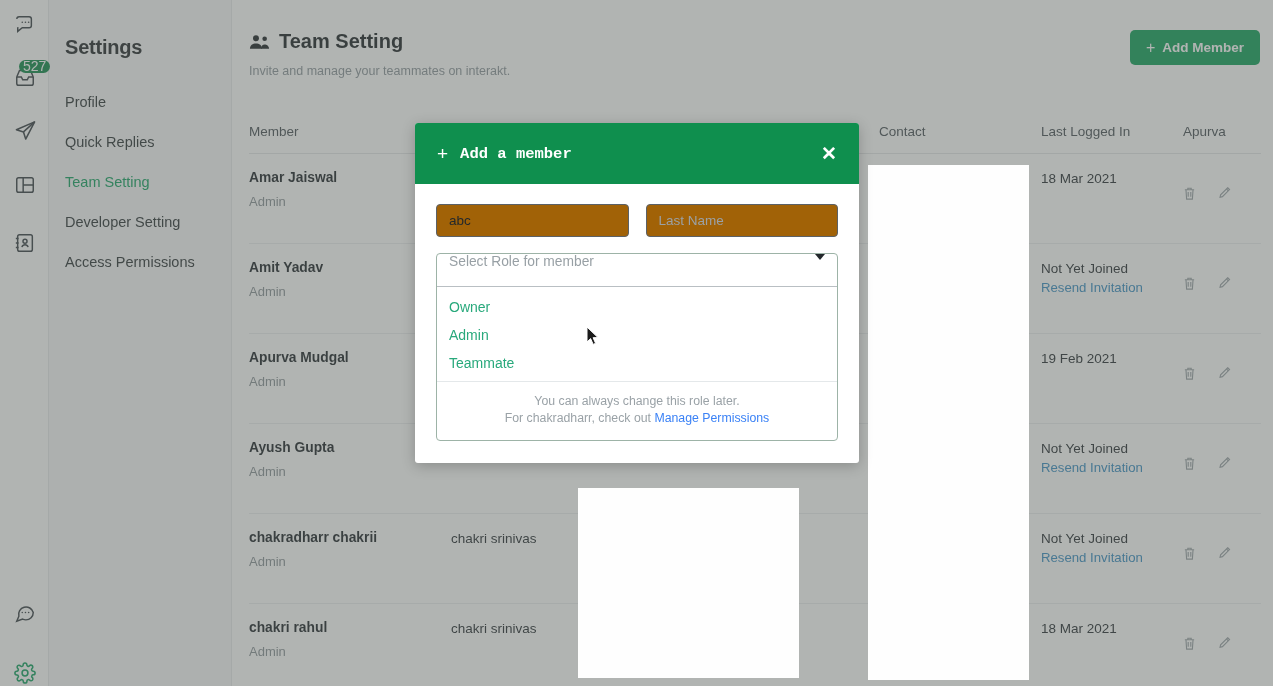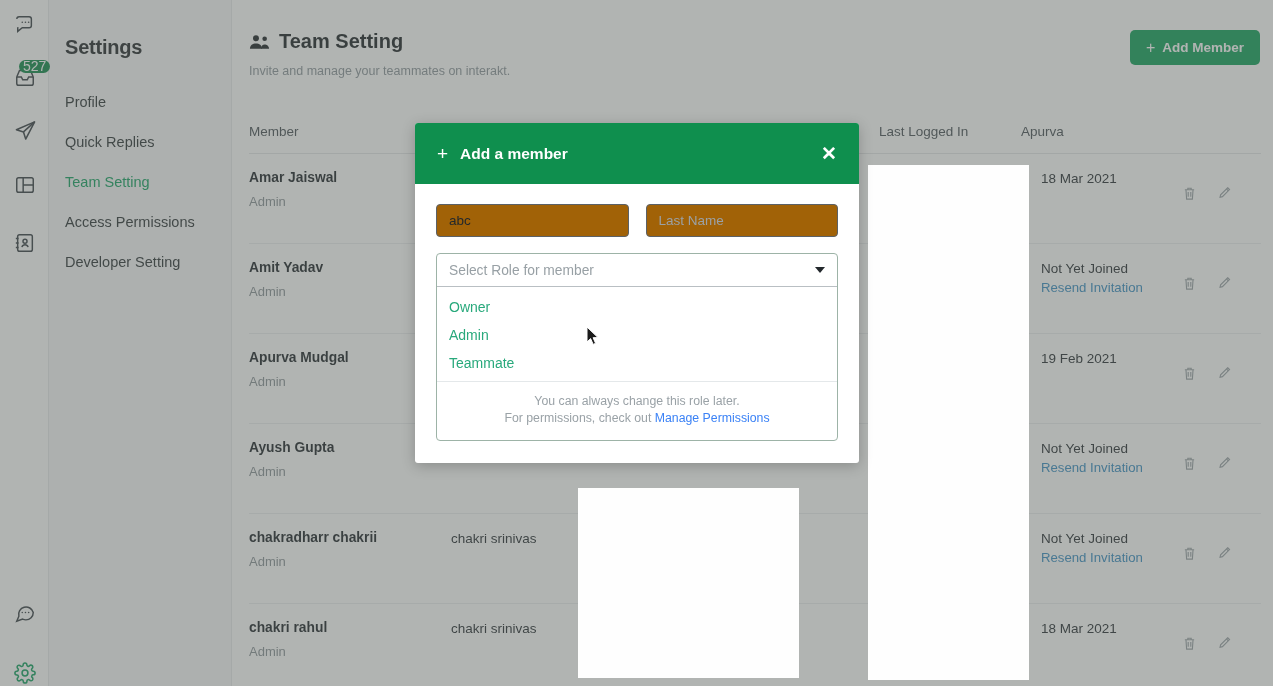--- a/index.html
+++ b/index.html
@@ -221,20 +221,21 @@
     align-items: center;
     padding: 0 22px 0 22px;
     border-radius: 3px 3px 0 0;
   }
   .modal-title {
     color: #ffffff;
     font-size: 15.5px;
     font-weight: bold;
     margin-left: 12px;
     flex: 1;
+    font-family: Liberation Mono, monospace;
   }
   .modal-plus {
     color: #ffffff;
     font-size: 19px;
     line-height: 1;
     font-weight: 300;
   }
   .modal-close {
     color: #ffffff;
     font-size: 19px;
@@ -269,21 +270,21 @@
   
   .select-wrap {
     position: relative;
     border: 1px solid #9db3a7;
     border-radius: 4px;
     background: #ffffff;
   }
   .select-top {
     height: 33px;
     display: flex;
-    align-items: center;
+    align-items: flex-start;
     padding: 0 12px;
     font-size: 13.8px;
     color: #98a0a5;
     cursor: pointer;
     border-bottom: 1px solid #b9bfc3;
   }
   .caret {
     margin-left: auto;
     width: 0; height: 0;
     border-left: 5px solid transparent;
@@ -379,22 +380,22 @@
         </svg>
       </div>
     </div>
 
     <div class="settings-sidebar">
       <div class="settings-title">Settings</div>
       <div class="nav-list">
         <div class="nav-item">Profile</div>
         <div class="nav-item">Quick Replies</div>
         <div class="nav-item active">Team Setting</div>
+        <div class="nav-item">Developer Setting</div>
         <div class="nav-item">Access Permissions</div>
-        <div class="nav-item">Developer Setting</div>
       </div>
     </div>
 
     <div class="main">
       <div class="page-head">
         <div class="page-title">
           <span>
             <svg width="21" height="16" viewBox="0 0 22 16" fill="#1d2226">
               <circle cx="7.3" cy="4.1" r="3.1"></circle>
               <path d="M1 15c0-3.4 2.8-5.4 6.3-5.4S13.6 11.6 13.6 15z"></path>
@@ -411,20 +412,21 @@
         <span class="plus-glyph">+</span>
         <span>Add Member</span>
       </button>
 
       <div class="tbl">
         <div class="tbl-head">
           <div class="tbl-row">
             <div class="cell c-member">Member</div>
             <div class="cell c-contact-name"></div>
             <div class="cell c-email"></div>
+            <div class="cell c-contact">Contact</div>
             <div class="cell c-last">Last Logged In</div>
             <div class="cell c-actions">Apurva</div>
           </div>
         </div>
         <div class="tbl-body" id="tbl-body">
             <div class="tbl-row">
               <div class="cell c-member">
                 <div class="m-name">Amar Jaiswal</div>
                 <div class="m-role">Admin</div>
               </div>
@@ -658,21 +660,21 @@
           <span class="caret"></span>
         </div>
         <div class="opt-list">
           <div class="opt">Owner</div>
           <div class="opt">Admin</div>
           <div class="opt">Teammate</div>
         </div>
         <div class="dd-foot">
           <div>You can always change this role later.</div>
           <div>
-            <span>For permissions, check out </span><a>Manage Permissions</a>
+            <span>For chakradharr, check out </span><a>Manage Permissions</a>
           </div>
         </div>
       </div>
     </div>
   </div>
 
   <div class="cursor">
     <svg width="14" height="20" viewBox="0 0 14 20">
       <path d="M1 1 L1 16 L4.6 12.6 L7.2 18.4 L9.6 17.3 L7.1 11.7 L12 11.6 Z" fill="#1b1b1b" stroke="#ffffff" stroke-width="1"></path>
     </svg>

